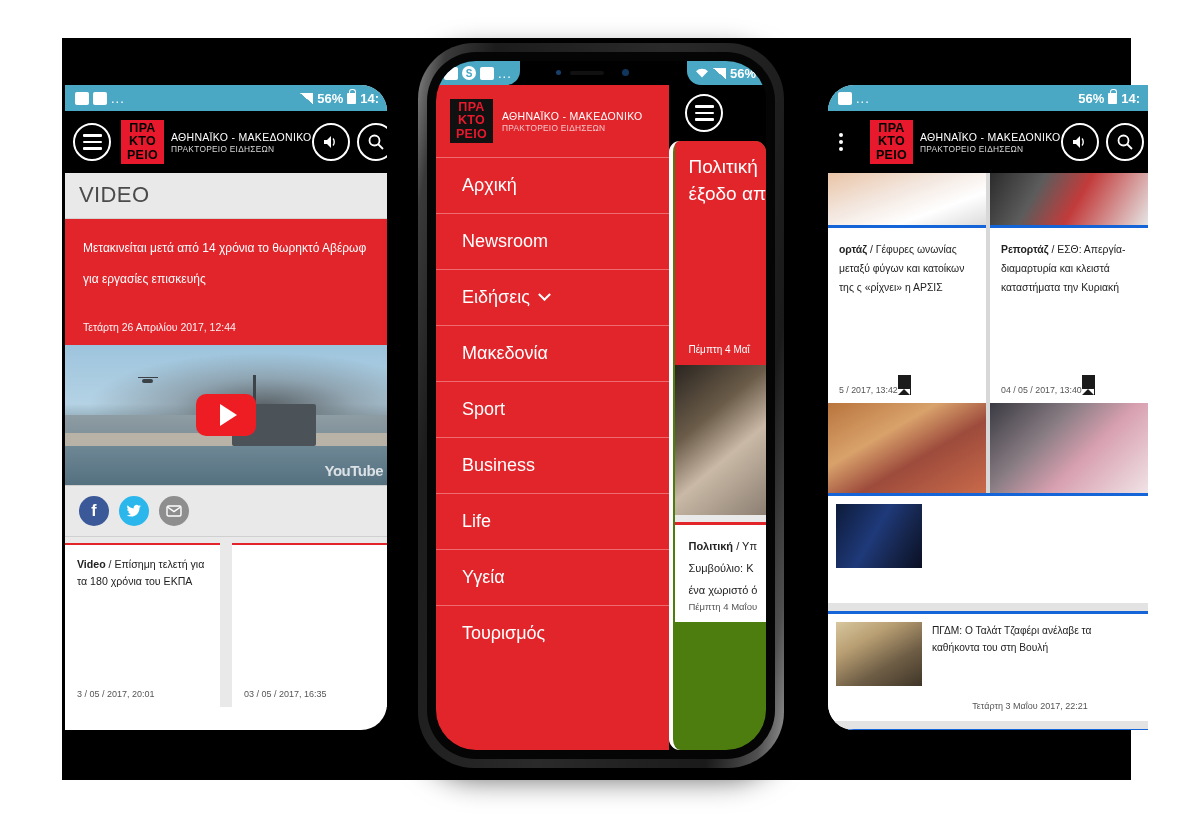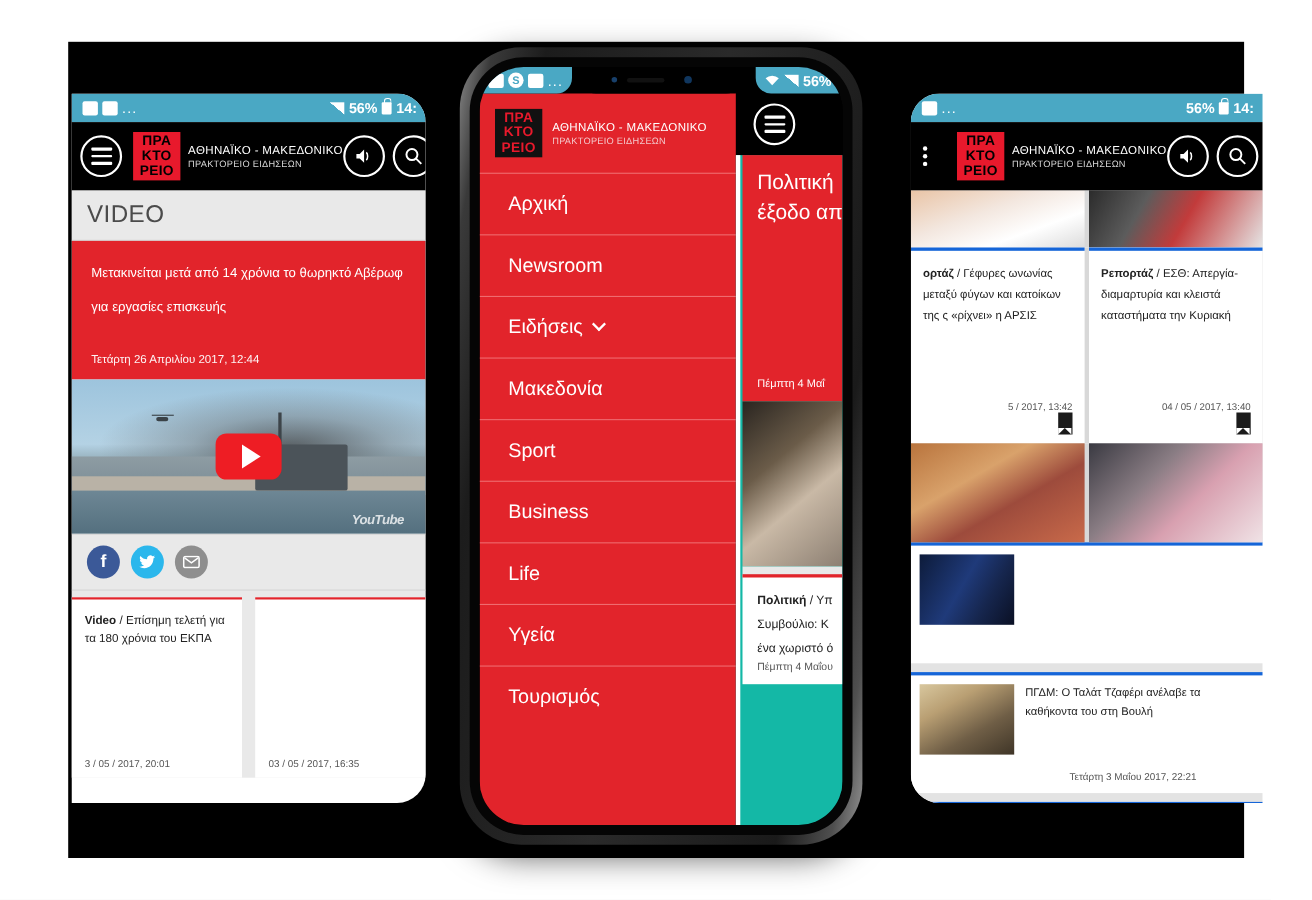--- a/index.html
+++ b/index.html
@@ -99,21 +99,21 @@
   .ship{position:absolute;left:52%;top:42%;width:26%;height:30%;background:#4b5359;border-radius:2px;}
   .ship:before{content:"";position:absolute;left:25%;top:-68%;width:3px;height:72%;background:#3d4449;}
   .heli{position:absolute;left:24%;top:24%;width:11px;height:4px;background:#3a4247;border-radius:2px;}
   .heli:before{content:"";position:absolute;left:-4px;top:-2px;width:20px;height:1.5px;background:#3a4247;}
   .yt-play {
     position:absolute; left:50%; top:50%; transform:translate(-50%,-50%);
     width:60px; height:42px; background:#ee1d24; border-radius:10px;
     display:flex; align-items:center; justify-content:center;
   }
   .yt-play:after { content:""; border-left:17px solid #ffffff; border-top:11px solid transparent; border-bottom:11px solid transparent; margin-left:4px;}
-  .yt-wm{position:absolute;right:20px;bottom:6px;color:rgba(255,255,255,.78);font-weight:900;font-size:12px;letter-spacing:-.5px;font-style:italic;}
+  .yt-wm{position:absolute;right:4px;bottom:6px;color:rgba(255,255,255,.78);font-weight:900;font-size:15px;letter-spacing:-.5px;}
 
   .share-bar { background:#e9e9e9; padding:10px 14px; display:flex; gap:10px; border-top:1px solid #d0d0d0; border-bottom:1px solid #d0d0d0;}
   .sbtn { width:30px;height:30px;border-radius:50%;display:flex;align-items:center;justify-content:center;color:#fff;font-weight:bold;font-size:16px;}
   .sbtn.fb{background:#3b5998;} .sbtn.tw{background:#2bb7ec;} .sbtn.ml{background:#8e8e8e;font-size:13px;}
 
   .card-row { display:flex; background:#e9e9e9; gap:12px; padding-top:6px; height:170px;}
   .news-card { background:#ffffff; flex:1; border-top:2.5px solid #e2242b; padding:11px 12px 8px 12px;
                display:flex; flex-direction:column; position:relative;}
   .news-card .nc-title { font-size:10.6px; line-height:17px; color:#222; }
   .news-card .nc-title b { font-weight:bold; }
@@ -132,21 +132,21 @@
   .dots-v { display:flex; flex-direction:column; gap:3px; align-items:center;}
   .dots-v i { width:4px;height:4px;border-radius:50%;background:#ffffff;display:block;}
 
   .thumb-row { display:flex; gap:4px; background:#d8d8d8; height:52px;}
   .thumb { flex:1; }
   .tile-row { display:flex; gap:4px; background:#d8d8d8;}
   .tile { flex:1; background:#ffffff; border-top:3px solid #1565d8; padding:12px 11px 8px 11px;
           height:178px; display:flex; flex-direction:column;}
   .tile .t-title { font-size:10.4px; line-height:19px; color:#222;}
   .tile .t-title b{font-weight:bold;}
-  .tile .t-foot { margin-top:auto; display:flex; align-items:flex-end; justify-content:flex-start;flex-direction:column;}
+  .tile .t-foot { margin-top:auto; display:flex; align-items:flex-end; justify-content:flex-start;}
   .tile .t-date { font-size:8.8px; color:#555;}
   .bookmark { width:13px; height:20px; background:#1b1b1b; position:relative;}
   .bookmark:after{content:"";position:absolute;left:0;bottom:0;border-left:6.5px solid #ffffff;border-right:6.5px solid #ffffff;border-bottom:6px solid transparent;}
   .img-row { display:flex; gap:4px; height:90px; background:#d8d8d8;}
   .img-cell { flex:1; }
   .list-item { display:flex; background:#ffffff; border-top:3px solid #1565d8; padding:8px 10px 10px 8px; gap:10px; height:110px;}
   .li-thumb { width:86px; height:64px; flex:none;}
   .li-body { flex:1; display:flex; flex-direction:column;}
   .li-title { font-size:10.2px; line-height:17px; color:#222;}
   .li-date { margin-top:auto; font-size:9px; color:#555; align-self:center;}
@@ -204,21 +204,21 @@
   .menu-pane { width: 248px; background:#e2242b; display:flex; flex-direction:column;}
   .menu-head { display:flex; align-items:center; gap:9px; padding:14px 0 14px 14px; }
   .menu-list { flex:1; }
   .menu-item {
     border-top:1px solid #ef6b6f; color:#ffffff; font-size:18px;
     padding: 17px 0 17px 26px; display:flex; align-items:center; gap:10px;
   }
   .chev { width:9px;height:9px;border-right:2.4px solid #fff;border-bottom:2.4px solid #fff;transform:rotate(45deg) translate(-2px,-2px);}
   .c-right { flex:1; background:#000; position:relative; display:flex; flex-direction:column;}
   .c-ham { height:56px; display:flex; align-items:center; padding-left:16px;}
-  .c-feed { flex:1; background:#14b8a6; border-left:4px solid #ffffff; overflow:hidden; padding-left:2px;}
+  .c-feed { flex:1; background:#4d7c0f; border-left:4px solid #ffffff; overflow:hidden; padding-left:2px;border-radius:11px;}
   .c-hero { background:#e2242b; color:#fff; padding:12px 0 10px 13px; height:224px; display:flex; flex-direction:column;}
   .c-hero .ch-title { font-size:19px; line-height:27px; white-space:nowrap;}
   .c-hero .ch-date { margin-top:auto; font-size:10px;}
   .c-photo { height:150px; background:linear-gradient(140deg,#2a2520 0%,#6b5c49 35%,#c9b9a6 60%,#8c7f72 100%);}
   .c-card { background:#fff; border-top:3px solid #e2242b; padding:10px 0 10px 13px; flex:1; display:flex; flex-direction:column;}
   .c-card .cc-title{font-size:11px;line-height:22px;color:#222;white-space:nowrap;}
   .c-card .cc-title b{font-weight:bold;}
   .c-card .cc-date{margin-top:auto;font-size:9.5px;color:#555;white-space:nowrap;}
   .cc-gap{height:7px;background:#e9e9e9;}
 </style>

